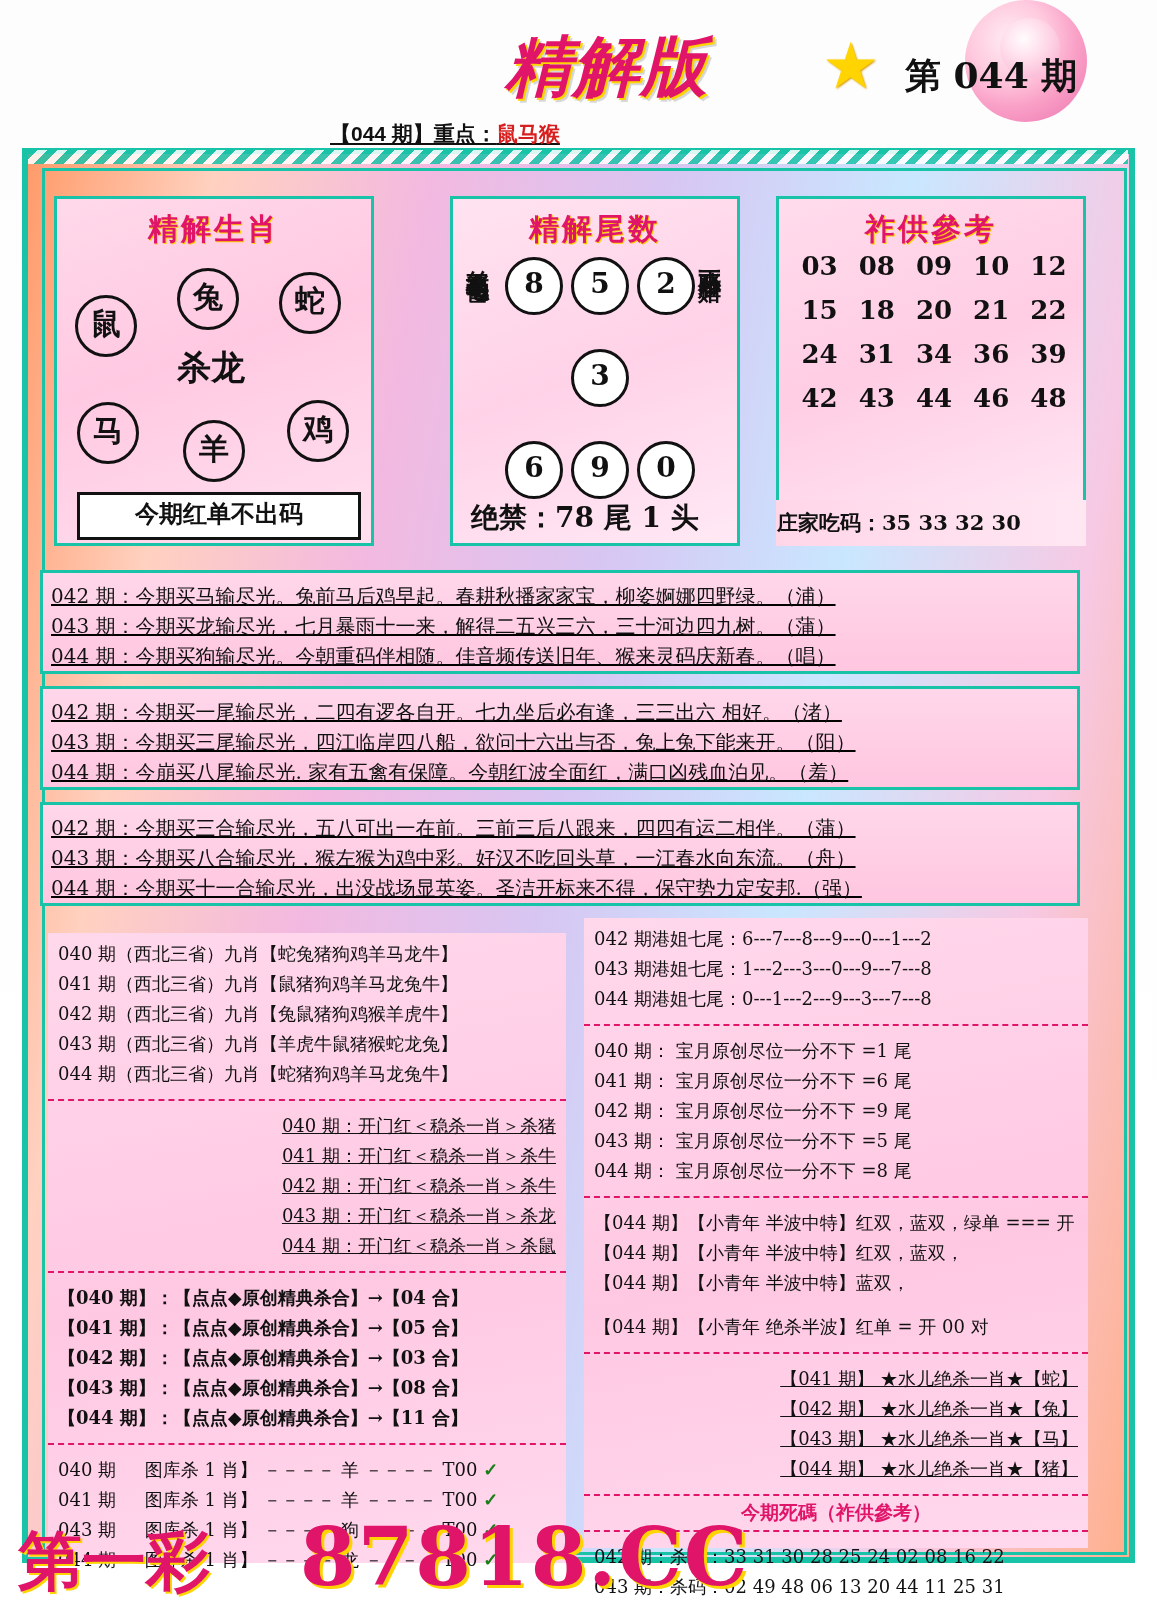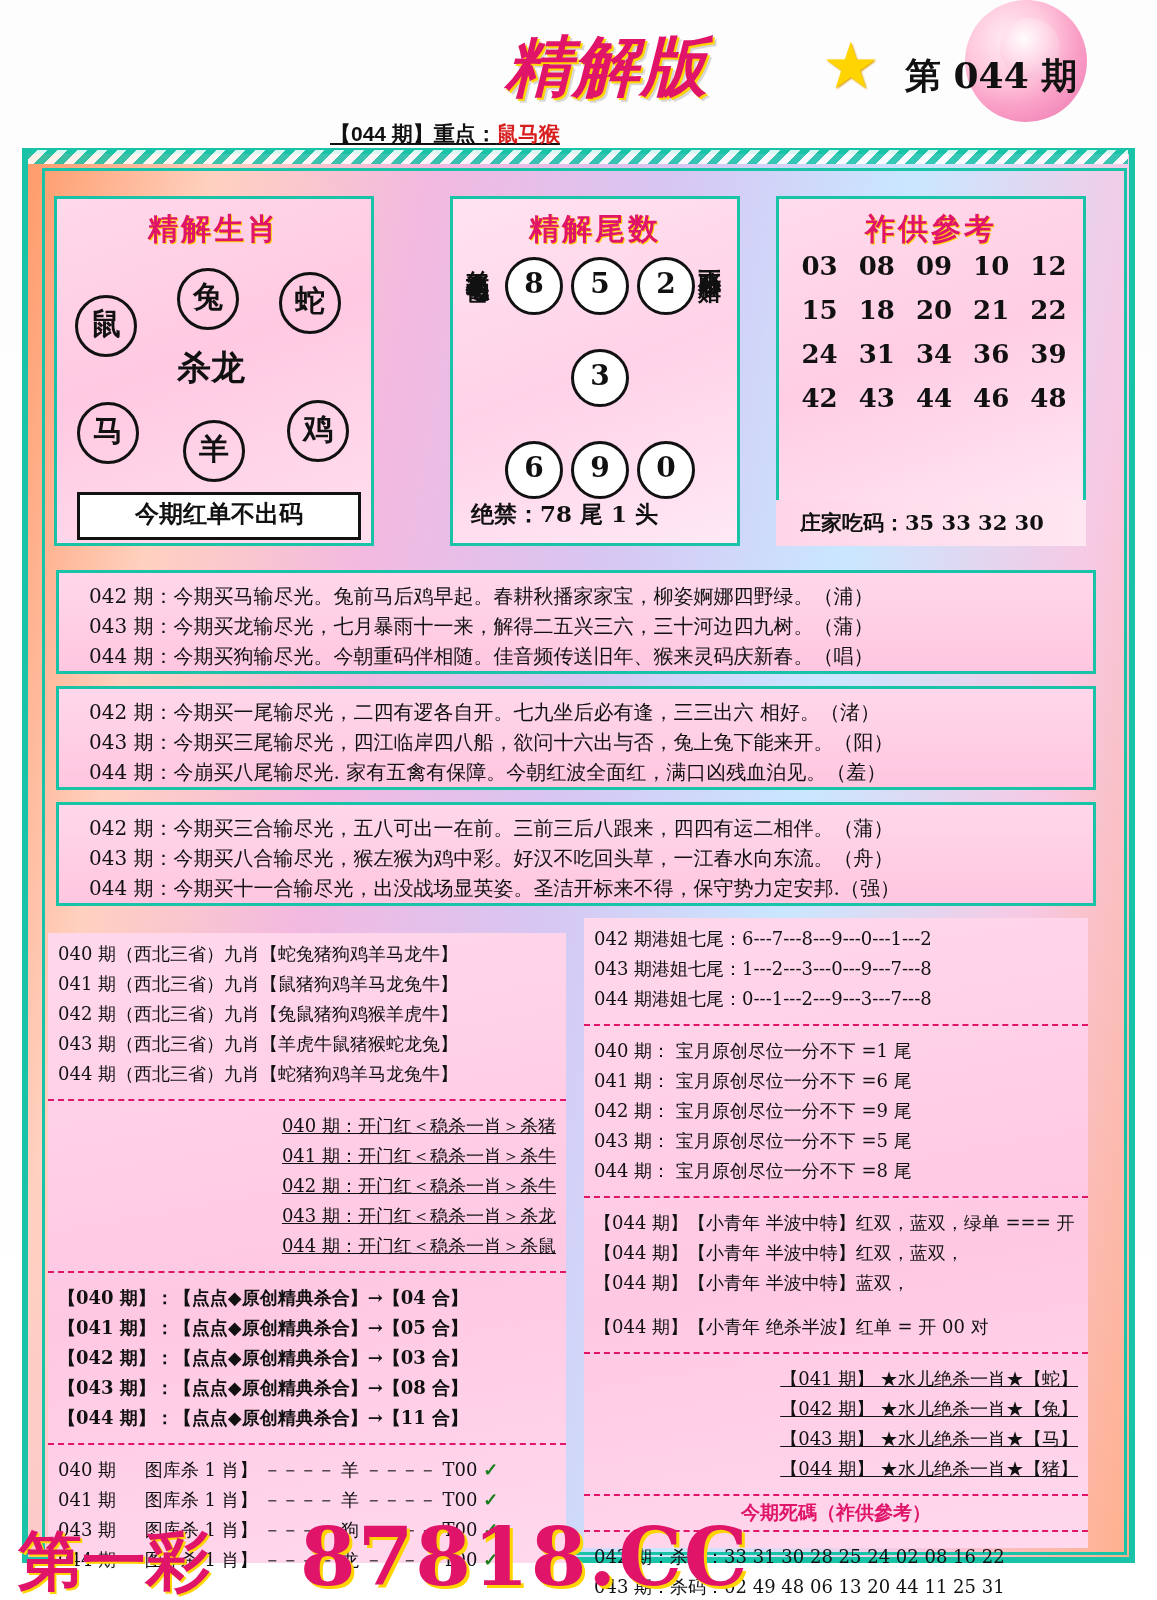--- a/index.html
+++ b/index.html
@@ -111,45 +111,46 @@
     position:absolute;writing-mode:vertical-rl;text-orientation:upright;
     font-size:23px;font-weight:bold;color:#111;letter-spacing:2px;
     font-family:"DejaVu Serif","Liberation Serif",serif;
   }
   .tball{
     position:absolute;width:52px;height:52px;border:3px solid #111;border-radius:50%;
     background:#fff;text-align:center;line-height:48px;font-size:28px;font-weight:bold;color:#111;
     font-family:"DejaVu Serif","Liberation Serif",serif;
   }
   .forbid{
-    position:absolute;left:18px;top:300px;font-size:23px;font-weight:bold;color:#111;
+    position:absolute;left:18px;top:300px;font-size:28px;font-weight:bold;color:#111;
     font-family:"DejaVu Serif","Liberation Serif",serif;
   }
   
   .spec-grid{
     position:absolute;left:12px;top:52px;width:286px;
     display:grid;grid-template-columns:repeat(5,1fr);row-gap:14px;
   }
   .spec-grid span{
     text-align:center;font-size:26px;font-weight:bold;color:#111;
     font-family:"DejaVu Serif","Liberation Serif",serif;
   }
   .banker{
     position:absolute;left:776px;top:500px;width:310px;height:46px;
     background:linear-gradient(90deg,#ffd6e8,#ffe7f2);
-    border:0;font-size:21px;font-weight:bold;color:#111;line-height:46px;padding-left:24px;
+    border:0;font-size:21px;font-weight:bold;color:#111;line-height:46px;padding-left:1px;
     box-sizing:border-box;
     font-family:"DejaVu Serif","Liberation Serif",serif;
   }
   
   .strip{
-    position:absolute;left:56px;width:1040px;box-sizing:border-box;
+    position:absolute;left:40px;width:1040px;box-sizing:border-box;
     border:3px solid #19c3a8;
     background:linear-gradient(180deg,#ffd7ea 0%,#ffc6e0 100%);
-    padding:8px 30px;
+    padding:8px 8px;
+    text-decoration:underline;
   }
   .strip .row{
     font-size:20px;color:#111;line-height:30px;white-space:nowrap;
     font-family:"DejaVu Serif","Liberation Serif",serif;
   }
   #strip1{top:570px;height:104px;}
   #strip2{top:686px;height:104px;}
   #strip3{top:802px;height:104px;}
   
   .lowerL{

